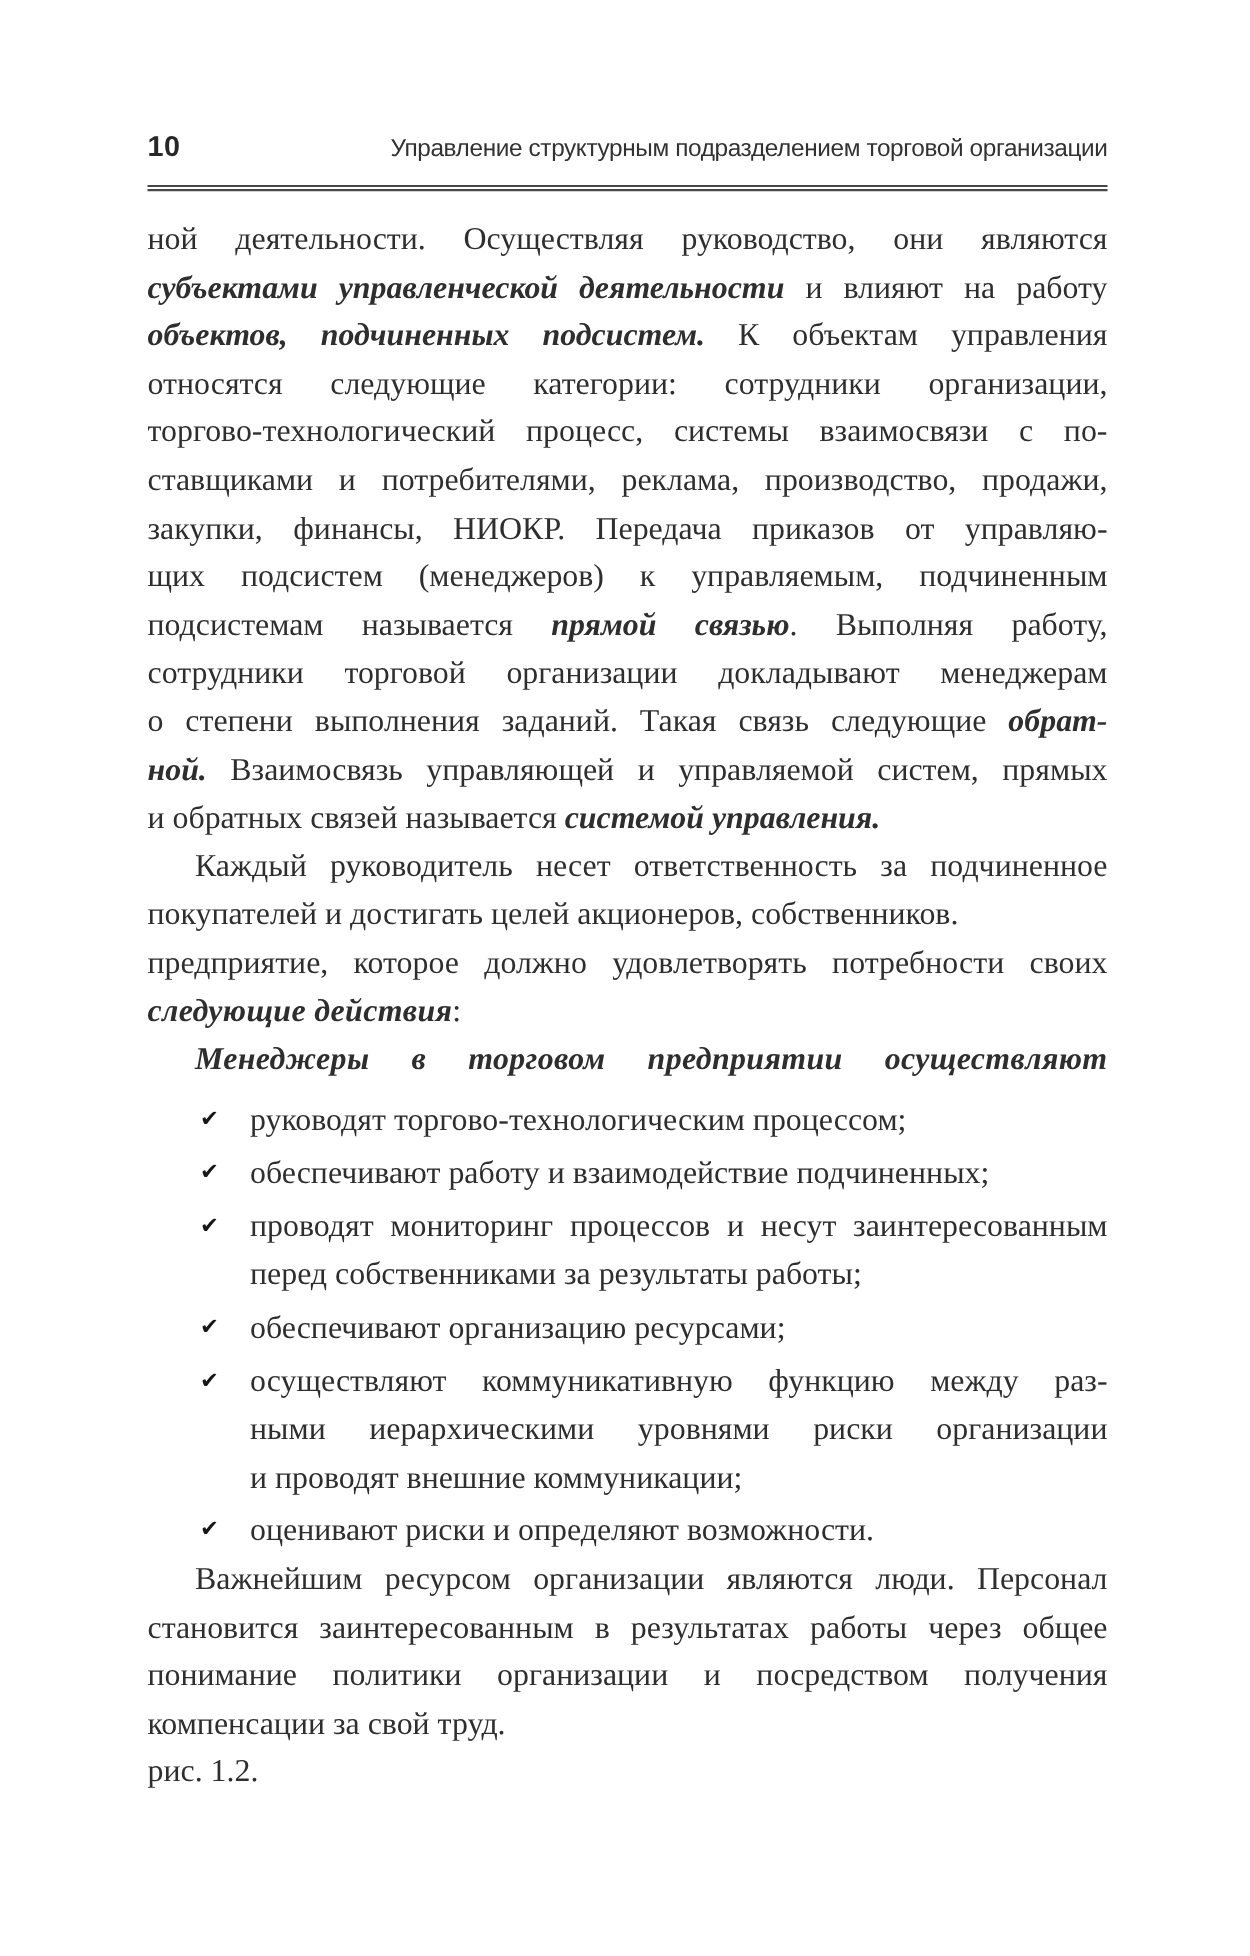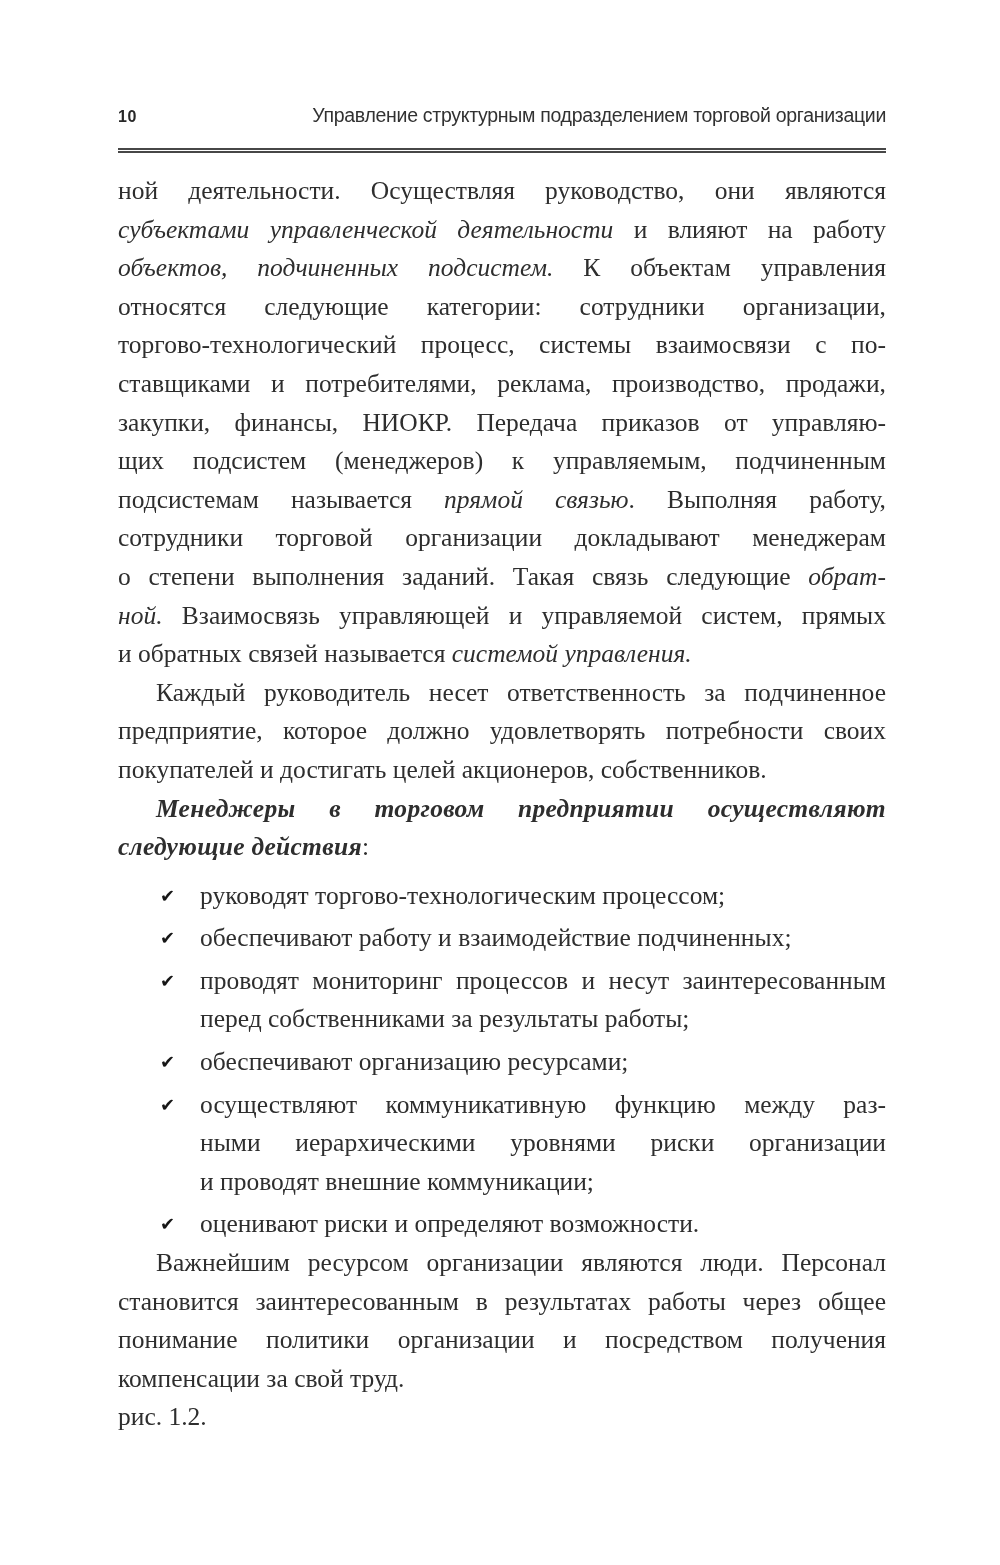--- a/index.html
+++ b/index.html
@@ -9,35 +9,35 @@
     background:#ffffff;
     overflow:hidden;
     font-family:"Liberation Serif", serif;
     color:#2e2e2e;
   }
   .header {
     position:absolute; left:118px; top:104px; width:768px;
     display:flex; justify-content:space-between; align-items:baseline;
     font-family:"Liberation Sans", sans-serif;
   }
-  .page-num { font-size:16px; font-weight:700; color:#272727; letter-spacing:0.5px; }
+  .page-num { font-size:23px; font-weight:700; color:#272727; letter-spacing:0.5px; }
   .running-head { font-size:19.5px; font-weight:400; color:#323232; letter-spacing:-0.3px; }
   .rule {
     position:absolute; left:118px; top:148px; width:768px; height:5px;
     background:linear-gradient(to bottom,#474747 0px,#474747 2px,#ffffff 2px,#ffffff 3px,#474747 3px,#474747 5px);
   }
   .content {
     position:absolute; left:118px; top:172px; width:768px;
     font-size:25.5px; line-height:38.6px;
   }
   .line { text-align:left; }
   .line.j { text-align:justify; text-align-last:justify; }
   .line.ind { text-indent:38px; }
   .r  { font-style:normal; font-weight:400; }
-  .i  { font-style:italic; font-weight:400; }
+  .i  { font-style:italic; font-weight:700; }
   .bi { font-style:italic; font-weight:700; letter-spacing:0.3px; }
   .list { margin-top:10px; }
   .list-item { margin-top:4px; }
   .list-line { position:relative; padding-left:82px; }
   .bullet {
     position:absolute; left:42px; top:0;
     font-family:"DejaVu Sans", sans-serif;
     font-size:18px; font-weight:700; color:#161616;
     line-height:38.6px;
   }
@@ -62,26 +62,26 @@
         <div class="line j"><span class="r">закупки, финансы, НИОКР. Передача приказов от управляю-</span></div>
         <div class="line j"><span class="r">щих подсистем (менеджеров) к управляемым, подчиненным</span></div>
         <div class="line j"><span class="r">подсистемам называется </span><span class="i">прямой связью</span><span class="r">. Выполняя работу,</span></div>
         <div class="line j"><span class="r">сотрудники торговой организации докладывают менеджерам</span></div>
         <div class="line j"><span class="r">о степени выполнения заданий. Такая связь следующие </span><span class="i">обрат-</span></div>
         <div class="line j"><span class="i">ной.</span><span class="r"> Взаимосвязь управляющей и управляемой систем, прямых</span></div>
         <div class="line"><span class="r">и обратных связей называется </span><span class="i">системой управления.</span></div>
       </div>
       <div class="para">
         <div class="line j ind"><span class="r">Каждый руководитель несет ответственность за подчиненное</span></div>
+        <div class="line"><span class="r">покупателей и достигать целей акционеров, собственников.</span></div>
         <div class="line j"><span class="r">предприятие, которое должно удовлетворять потребности своих</span></div>
-        <div class="line"><span class="r">покупателей и достигать целей акционеров, собственников.</span></div>
       </div>
       <div class="para">
+        <div class="line"><span class="bi">следующие действия</span><span class="r">:</span></div>
         <div class="line j ind"><span class="bi">Менеджеры в торговом предприятии осуществляют</span></div>
-        <div class="line"><span class="bi">следующие действия</span><span class="r">:</span></div>
       </div>
       <div class="list">
         <div class="list-item">
           <div class="line list-line"><span class="bullet">✔</span><span class="r">руководят торгово-технологическим процессом;</span></div>
         </div>
         <div class="list-item">
           <div class="line list-line"><span class="bullet">✔</span><span class="r">обеспечивают работу и взаимодействие подчиненных;</span></div>
         </div>
         <div class="list-item">
           <div class="line j list-line"><span class="bullet">✔</span><span class="r">проводят мониторинг процессов и несут заинтересованным</span></div>

